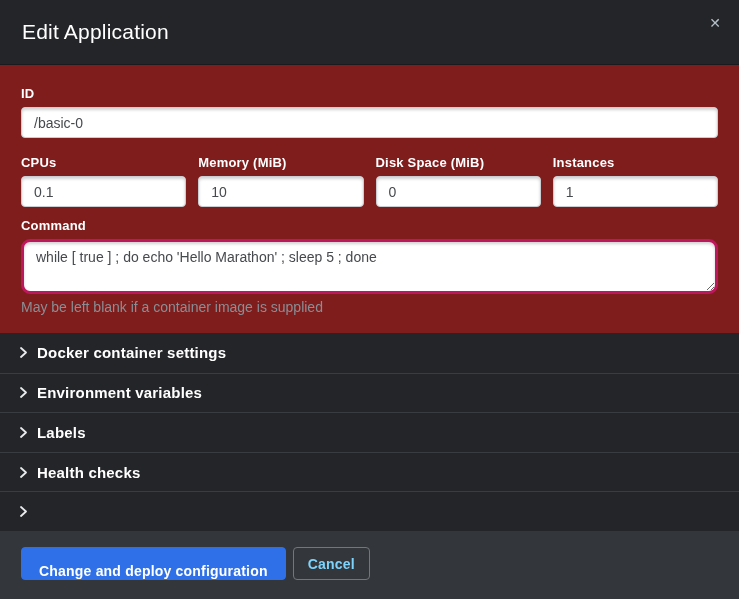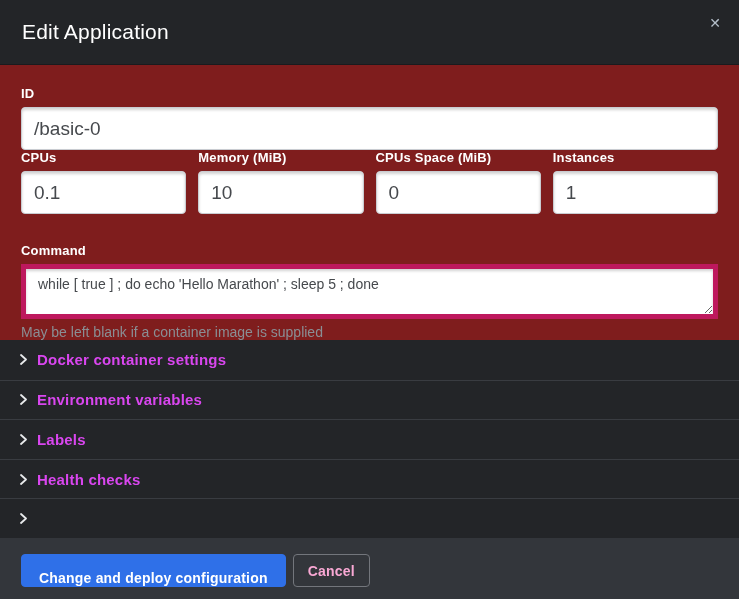--- a/index.html
+++ b/index.html
@@ -59,44 +59,45 @@
   .field-label {
     display: block;
     color: #ffffff;
     font-size: 13px;
     font-weight: 700;
     margin-bottom: 6px;
     letter-spacing: 0.2px;
   }
   .text-input {
     width: 100%;
-    height: 43px;
+    height: 31px;
     background: #ffffff;
     border: 1px solid #c9ccd1;
     border-radius: 4px;
     box-shadow: inset 0 2px 3px rgba(0,0,0,0.18);
     padding: 0 12px;
     font-family: "Liberation Sans", "DejaVu Sans", sans-serif;
-    font-size: 19px;
+    font-size: 14px;
     color: #46494d;
     outline: none;
   }
   .row-grid {
+    margin-top: 17px;
     display: grid;
     grid-template-columns: repeat(4, 1fr);
     column-gap: 16px;
     gap: 12px;
   }
-  .command-block { margin-top: 29px; }
+  .command-block { margin-top: 11px; }
   .command-textarea {
     width: 100%;
     height: 55px;
     background: #ffffff;
-    border: 5px solid #be185d;
-    border-radius: 0;
+    border: 3px solid #be185d;
+    border-radius: 9px;
     box-shadow: inset 0 2px 3px rgba(0,0,0,0.18);
     padding: 7px 12px;
     font-family: "Liberation Sans", "DejaVu Sans", sans-serif;
     font-size: 14px;
     color: #46494d;
     resize: both;
     outline: none;
     display: block;
   }
   .help-text {
@@ -123,21 +124,21 @@
   .section-row + .section-row { border-top: 1px solid #393c41; }
   .chevron {
     width: 11px;
     height: 11px;
     margin-right: 8px;
     flex: 0 0 11px;
     display: inline-block;
   }
   .chevron svg { display: block; }
   .section-label {
-    color: #d946ef;
+    color: #ffffff;
     font-size: 15px;
     font-weight: 700;
     letter-spacing: 0.2px;
   }
   
   .modal-footer {
     flex: 1 1 auto;
     background: #33363b;
     padding: 16px 21px;
     display: flex;
@@ -155,21 +156,21 @@
   .btn-primary {
     background: #2f70e8;
     border: 1px solid #2f70e8;
     color: #ffffff;
     padding: 15px 17px;
   }
   .btn-cancel {
     margin-left: 7px;
     background: transparent;
     border: 1px solid #73767c;
-    color: #f9a8d4;
+    color: #7dd3fc;
     padding: 0 14px;
   }
 </style>
 </head>
 <body>
 
 <div class="modal">
 
   <div class="modal-header">
     <span class="modal-title">Edit Application</span>
@@ -186,21 +187,21 @@
     <div class="row-grid">
       <div>
         <label class="field-label">CPUs</label>
         <input class="text-input" type="text" value="0.1" style="">
       </div>
       <div>
         <label class="field-label">Memory (MiB)</label>
         <input class="text-input" type="text" value="10" style="">
       </div>
       <div>
-        <label class="field-label">CPUs Space (MiB)</label>
+        <label class="field-label">Disk Space (MiB)</label>
         <input class="text-input" type="text" value="0" style="">
       </div>
       <div>
         <label class="field-label">Instances</label>
         <input class="text-input" type="text" value="1" style="">
       </div>
     </div>
 
     <div class="command-block">
       <label class="field-label">Command</label>

